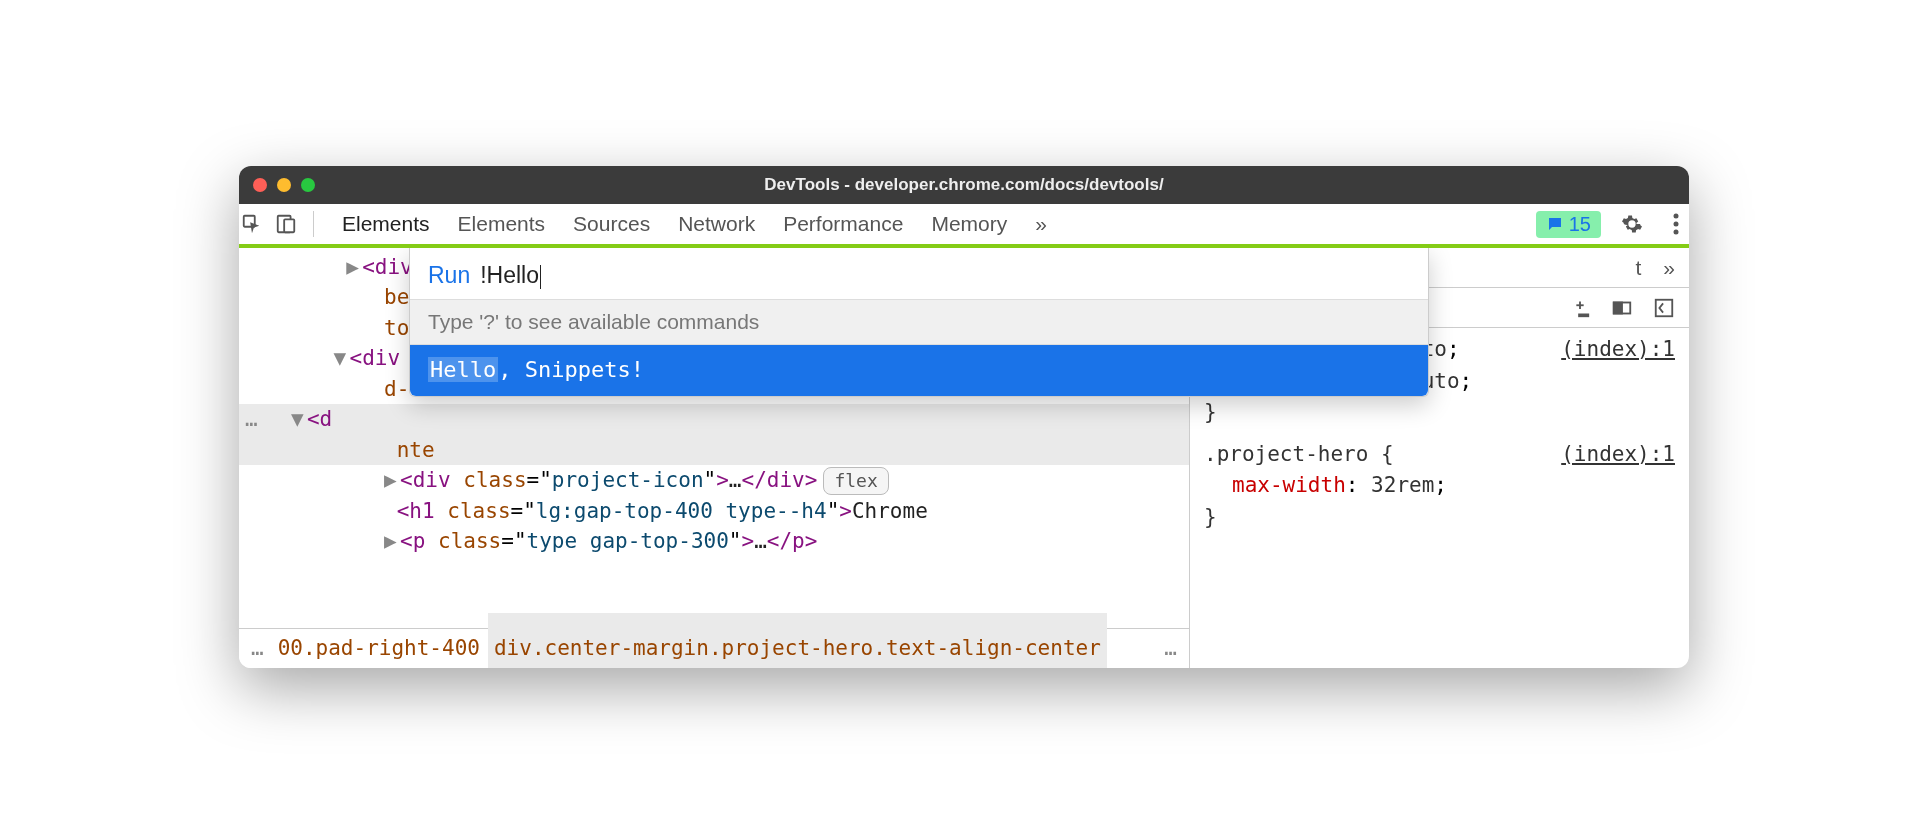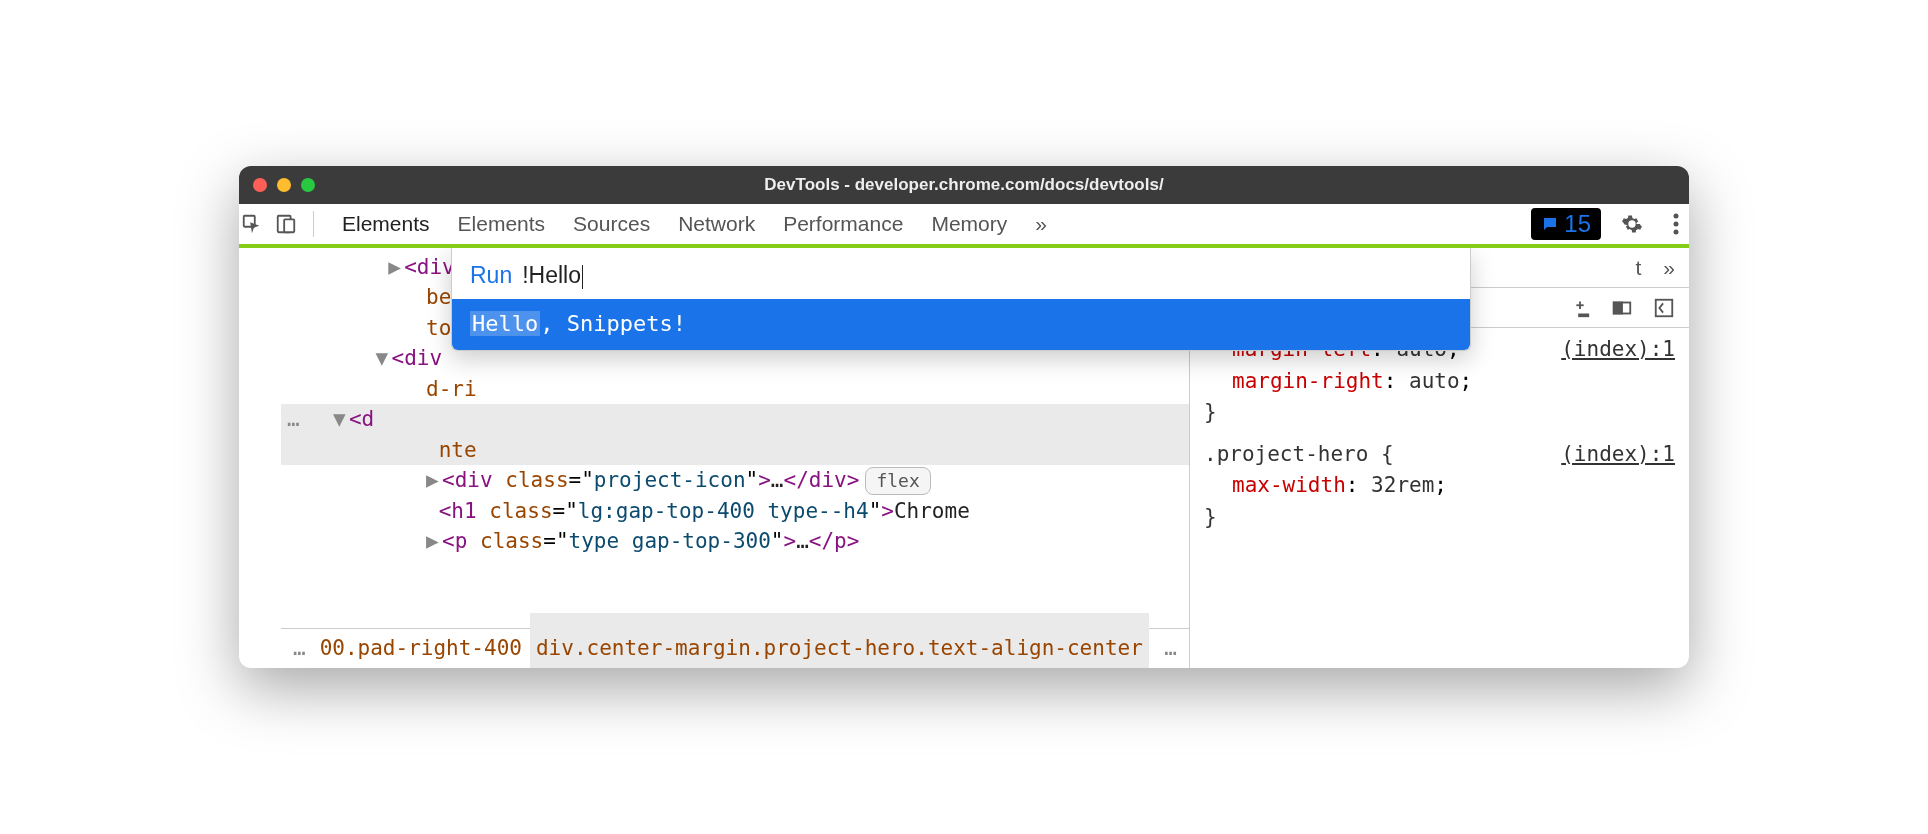--- a/index.html
+++ b/index.html
@@ -58,36 +58,35 @@
   width: 26px; height: 26px;
   display: inline-flex; align-items: center; justify-content: center;
   color: #555;
 }
 .divider { width: 1px; height: 26px; background: #ccc; margin: 0 6px; }
 .tabs { display: flex; gap: 28px; margin-left: 14px; flex: 1; }
 .tab { color: #555; cursor: pointer; font-size: 21px; }
 .tab.active { color: #222; font-weight: 500; }
 .right-tools { display: flex; align-items: center; gap: 18px; margin-left: auto; }
 .badge {
-  background: #000000;
+  background: #86efac;
   color: #1a73e8;
   border-radius: 4px;
   padding: 2px 10px;
   display: flex;
   align-items: center;
   gap: 5px;
-  font-size: 24px;
+  font-size: 20px;
   font-weight: 500;
 }
 .content {
   display: flex;
   height: 420px;
   position: relative;
   overflow: hidden;
-  margin-left: 42px;
 }
 .left-pane {
   flex: 1;
   position: relative;
   overflow: hidden;
   font-family: Menlo, Monaco, Consolas, monospace;
   font-size: 21px;
   line-height: 1.45;
 }
 .dom-lines { padding: 4px 0 0 0; }
@@ -328,20 +327,21 @@
         <div style="padding-left:28px"><span class="css-prop">max-width</span>: <span class="css-val">32rem</span>;</div>
         <div><span class="css-sel">}</span></div>
       </div>
     </div>
 
     <div class="cmd-overlay">
       <div class="cmd-input-row">
         <span class="run-label">Run</span>
         <span class="cmd-text"><span>!Hello</span><span class="caret"></span></span>
       </div>
+      <div class="cmd-hint">Type '?' to see available commands</div>
       <div class="cmd-result">
         <span class="match">Hello</span><span>, Snippets!</span>
       </div>
     </div>
 
   </div>
 
 </div>
 
 </body></html>

